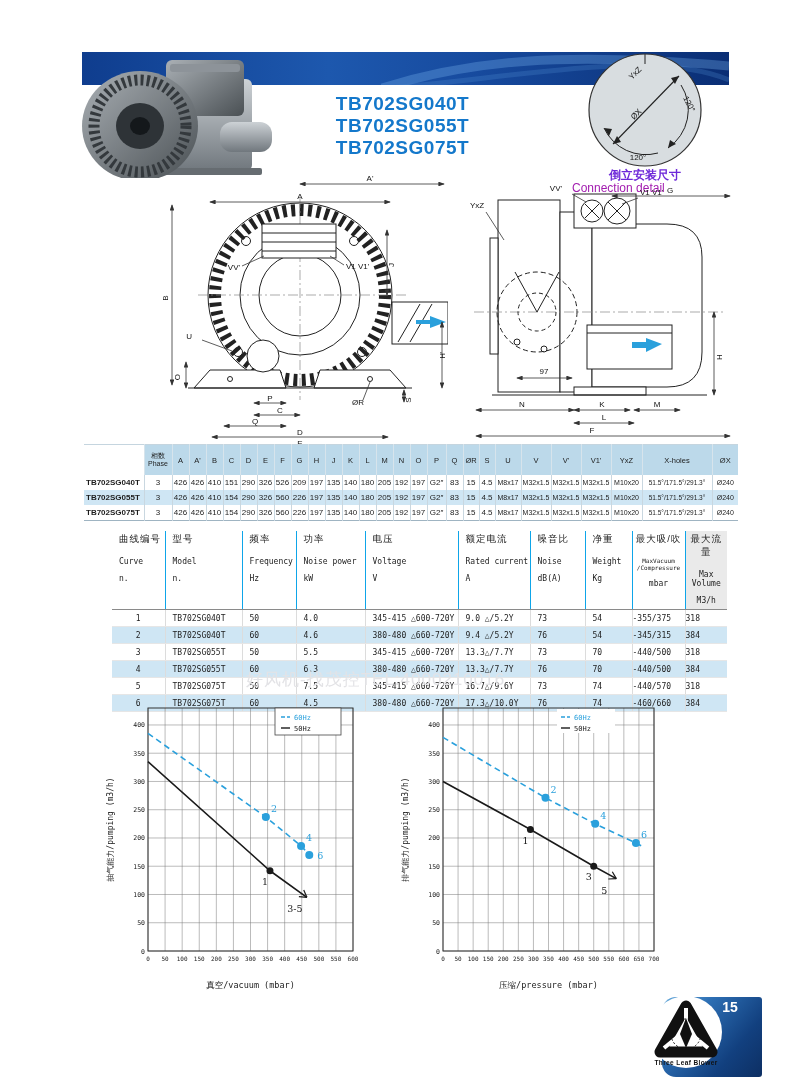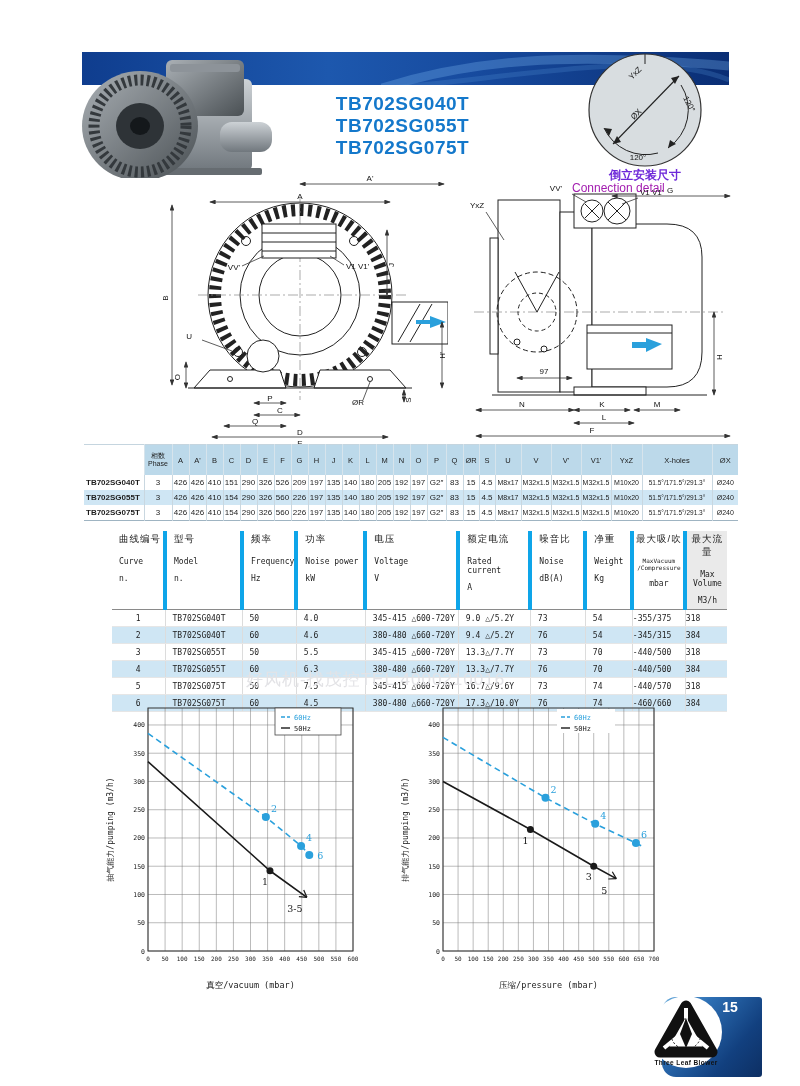--- a/index.html
+++ b/index.html
@@ -36,21 +36,21 @@
           border-left:1px solid #d7e4ec;padding:0;text-align:center}
   .dim th.blank{background:transparent;border-left:none}
   .dim th.phase{font-size:7px;line-height:1.15}
   .dim td{height:15px;text-align:center;border-left:1px solid #c9d7e0;padding:0 1px;white-space:nowrap}
   .dim td.model{text-align:left;font-weight:bold;border-left:none;padding-left:2px}
   .dim td.sm{font-size:7px}
   .dim td.xh{font-size:6.5px}
   .dim tbody tr:nth-child(even){background:#cfe6f4}
   table.spec{font-size:8.5px}
   .spec th{font-weight:normal;text-align:left;vertical-align:top;padding:2px 0 4px 7px;
-           border-left:4px solid #0ea5e9;border-bottom:1px solid #8a8a8a}
+           border-left:1px solid #0ea5e9;border-bottom:1px solid #8a8a8a}
   .spec th:first-child{border-left:none}
   .spec th .cn{font-size:9.5px;letter-spacing:1px}
   .spec th .en{font-size:8px;margin-top:11px;white-space:pre-line;font-family:"DejaVu Sans Mono",monospace}
   .spec th .unit{font-size:8px;margin-top:8px;font-family:"DejaVu Sans Mono",monospace}
   .spec th.tiny .en{font-size:6px}
   .spec th.ctr{text-align:center;padding-left:0}
   .spec th.shade{background:#eaeaea}
   .spec td{height:16px;border-left:1px solid #dcdcdc;border-bottom:1px solid #e6e6e6;
            padding:0 0 0 7px;white-space:nowrap;font-family:"DejaVu Sans Mono",monospace;font-size:8px}
   .spec td:first-child{border-left:none;text-align:center;padding:0}

